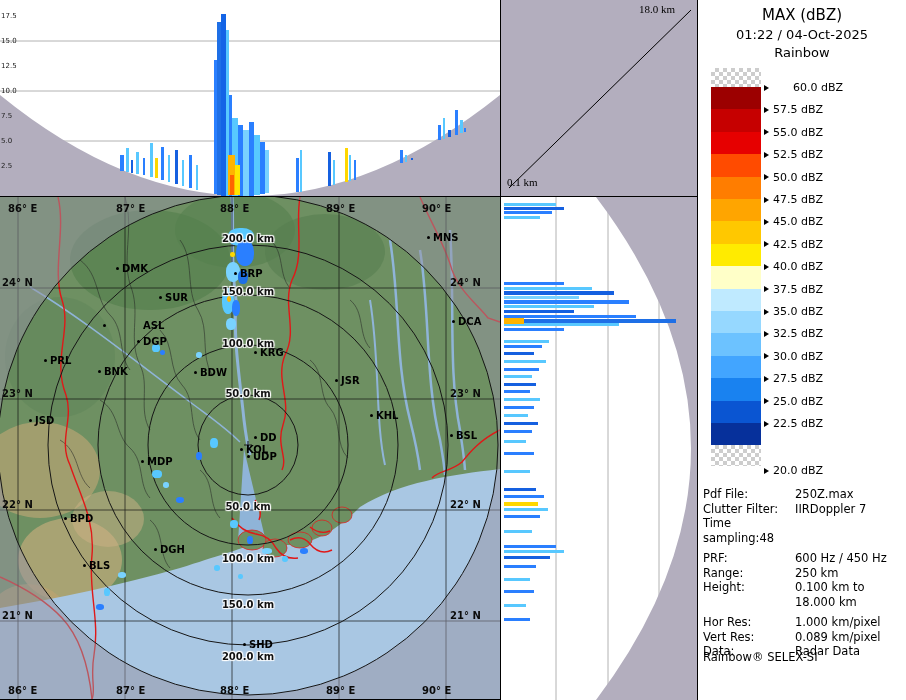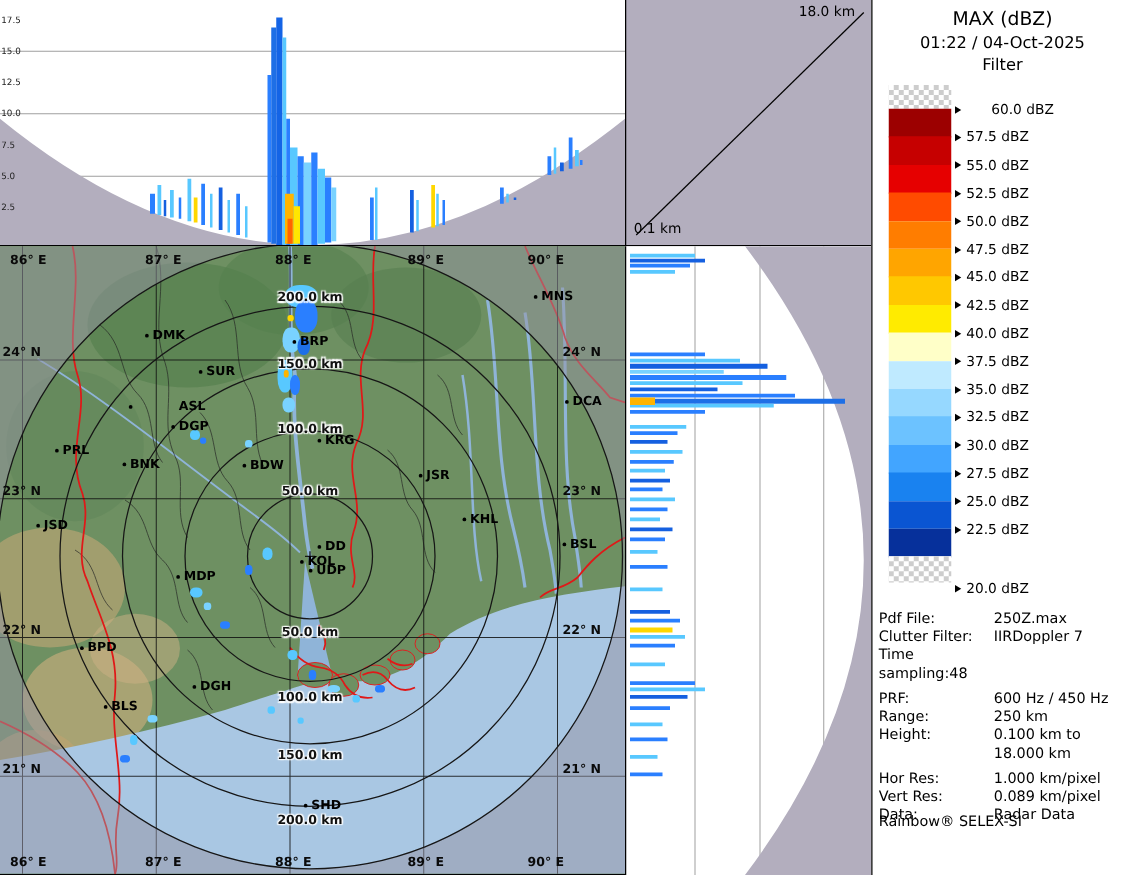--- a/index.html
+++ b/index.html
@@ -1,20 +1,20 @@
 <!DOCTYPE html>
 <html><head>
 <meta charset="utf-8">
 <style>
   html,body{margin:0;padding:0;}
   body{width:906px;height:700px;position:relative;overflow:hidden;background:#fff;
        font-family:"DejaVu Sans","Liberation Sans",sans-serif;}
   .panel{position:absolute;box-sizing:border-box;}
   #top-panel{left:0;top:0;width:500px;height:197px;background:#fff;border-bottom:1px solid #000;}
-  #corner{left:500px;top:0;width:197px;height:197px;background:#b3aebe;border-left:1px solid #000;border-bottom:1px solid #000;}
+  #corner{left:500px;top:0;width:197px;height:197px;background:#b3aebe;border-left:1px solid #000;border-bottom:1px solid #000;font-family:Liberation Serif, serif;}
   #map-panel{left:0;top:197px;width:500px;height:503px;background:#6e9062;border-bottom:1px solid #000;}
   #right-panel{left:500px;top:197px;width:197px;height:503px;background:#fff;border-left:1px solid #000;}
   #legend-panel{left:697px;top:0;width:209px;height:700px;background:#fff;border-left:1px solid #000;}
   svg{position:absolute;left:0;top:0;}
   .layer{position:absolute;left:0;top:0;right:0;bottom:0;}
   .bar{position:absolute;}
   .echo{position:absolute;border-radius:45%;}
   .htick{position:absolute;font-size:7px;color:#222;line-height:8px;}
   .maplab{position:absolute;font-size:10px;font-weight:bold;color:#0a0a0a;white-space:nowrap;}
   .ringlab{position:absolute;width:64px;text-align:center;font-size:10px;font-weight:bold;color:#111;
@@ -382,21 +382,21 @@
       <div class="bar" style="left: 3px; top: 381px; width: 26px; height: 3px; background: rgb(88, 200, 255);"></div>
       <div class="bar" style="left: 3px; top: 393px; width: 30px; height: 3px; background: rgb(42, 127, 255);"></div>
       <div class="bar" style="left: 3px; top: 407px; width: 22px; height: 3px; background: rgb(88, 200, 255);"></div>
       <div class="bar" style="left: 3px; top: 421px; width: 26px; height: 3px; background: rgb(42, 127, 255);"></div>
     </div>
 </div>
 
 <div id="legend-panel" class="panel">
   <div id="legend-title">MAX (dBZ)</div>
   <div id="legend-dt">01:22 / 04-Oct-2025</div>
-  <div id="legend-station">Filter</div>
+  <div id="legend-station">Rainbow</div>
   <div id="legend-scale">
       <div class="seg checker" style="top: 68px; height: 19px;"></div>
       <div class="seg" style="top: 87px; height: 22.9px; background: rgb(156, 0, 0);"></div>
       <div class="seg" style="top: 109.4px; height: 22.9px; background: rgb(198, 0, 0);"></div>
       <div class="seg" style="top: 131.8px; height: 22.9px; background: rgb(230, 0, 0);"></div>
       <div class="seg" style="top: 154.2px; height: 22.9px; background: rgb(255, 75, 0);"></div>
       <div class="seg" style="top: 176.6px; height: 22.9px; background: rgb(255, 125, 0);"></div>
       <div class="seg" style="top: 199px; height: 22.9px; background: rgb(255, 165, 0);"></div>
       <div class="seg" style="top: 221.4px; height: 22.9px; background: rgb(255, 200, 0);"></div>
       <div class="seg" style="top: 243.8px; height: 22.9px; background: rgb(255, 235, 0);"></div>

